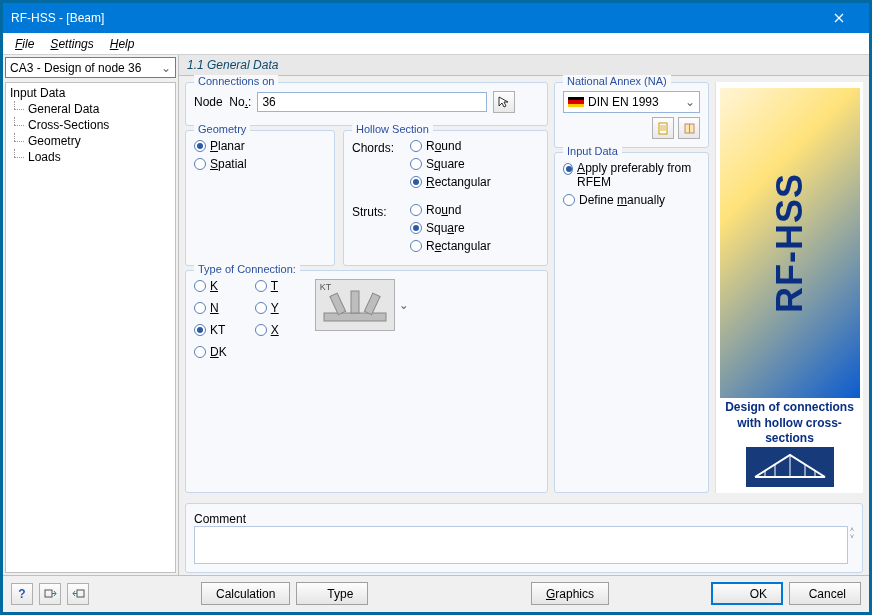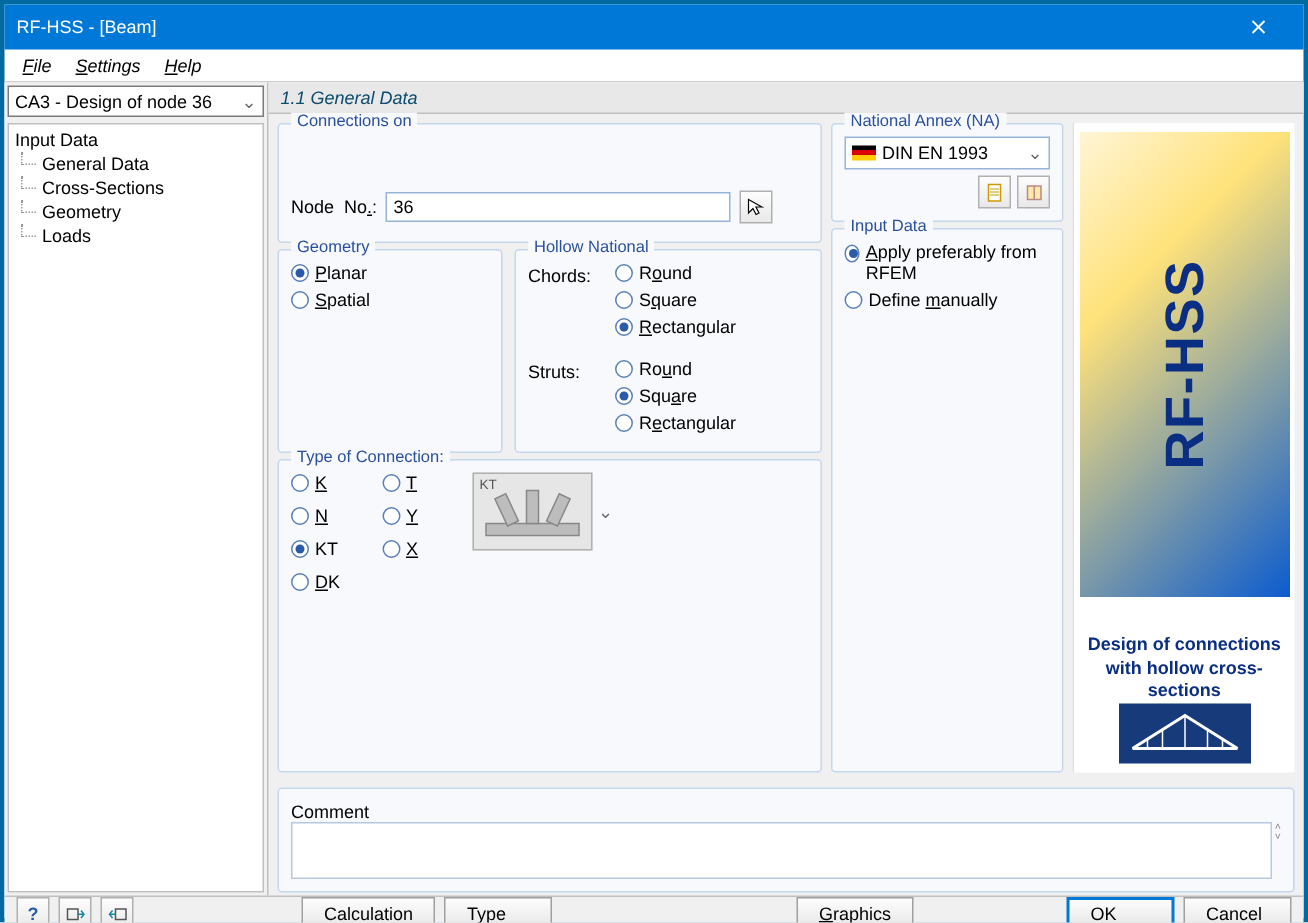--- a/index.html
+++ b/index.html
@@ -21,45 +21,45 @@
 .tree-child::before { content: ''; position: absolute; left: 6px; top: 0; bottom: 50%; border-left: 1px dotted #999; }
 .tree-child::after { content: ''; position: absolute; left: 6px; top: 50%; width: 10px; border-top: 1px dotted #999; }
 .center-col { flex: 1; display: flex; flex-direction: column; }
 .panel-title { background: #e8e8e8; padding: 3px 8px; color: #0c4a6e; border-bottom: 1px solid #c0c0c0; font-style: italic; }
 .form-area { flex: 1; padding: 6px; display: flex; gap: 6px; }
 .form-left { flex: 1; display: flex; flex-direction: column; gap: 4px; }
 .form-right { width: 155px; display: flex; flex-direction: column; gap: 4px; }
 .brand-col { width: 148px; background: #fff; border-left: 1px solid #e0e0e0; display: flex; flex-direction: column; align-items: center; padding: 6px 4px; }
 .fieldset { border: 1px solid #c4d7ed; border-radius: 3px; padding: 8px; background: #f7f9fc; position: relative; }
 .fieldset .legend { position: absolute; top: -8px; left: 8px; background: #f7f9fc; padding: 0 4px; color: #2a4f9e; font-size: 11px; }
-.row { display: flex; align-items: center; gap: 6px; margin-bottom: 4px; margin-top: 36px; }
+.row { display: flex; align-items: center; gap: 6px; margin-bottom: 4px; }
 .input-text { border: 1px solid #96b4d8; height: 20px; padding: 0 4px; background: #fff; }
 .icon-btn { width: 22px; height: 22px; border: 1px solid #b0b0b0; background: linear-gradient(#fdfdfd,#e8e8e8); display: flex; align-items: center; justify-content: center; cursor: pointer; }
 .two-col { display: flex; gap: 8px; }
 .radio-row { display: flex; align-items: center; gap: 4px; margin-bottom: 4px; cursor: pointer; }
 .radio { width: 12px; height: 12px; border: 1px solid #5a7fb8; border-radius: 50%; display: inline-block; position: relative; background: #fff; }
 .radio.checked::after { content: ''; position: absolute; top: 2px; left: 2px; width: 6px; height: 6px; background: #2a5aa8; border-radius: 50%; }
 .hollow-cols { display: flex; gap: 12px; }
 .hollow-label { width: 46px; padding-top: 2px; }
 .type-grid { display: flex; gap: 28px; }
 .type-col { display: flex; flex-direction: column; gap: 4px; }
 .type-preview { width: 80px; height: 52px; border: 1px solid #b0b0b0; background: #e6e6e6; display: flex; align-items: center; justify-content: center; position: relative; margin-left: 26px; }
 .type-preview-wrap { display: flex; align-items: center; }
 .type-preview-arrow { margin-left: 4px; color: #666; cursor: pointer; }
 .comment-area { border: 1px solid #c4d7ed; border-radius: 3px; padding: 8px; background: #f7f9fc; position: relative; margin: 4px 6px 2px 6px; }
 .comment-area textarea { width: 100%; height: 38px; border: 1px solid #b8c8e0; resize: none; padding: 2px; }
 .na-select { border: 1px solid #96b4d8; height: 22px; background: #fff; display: flex; align-items: center; padding: 0 4px; gap: 4px; }
 .flag { width: 16px; height: 10px; background: linear-gradient(to bottom, #000 0 33%, #d00 33% 66%, #fc0 66% 100%); }
 .btn-row { display: flex; gap: 4px; margin-top: 4px; justify-content: flex-end; }
 .brand-img { width: 140px; height: 310px; background: linear-gradient(135deg,#fff5d6 0%, #ffe27a 30%, #0b5bcf 100%); position: relative; display: flex; align-items: center; justify-content: center; }
 .brand-text { transform: rotate(-90deg); font-size: 36px; font-weight: bold; color: #0a2f82; letter-spacing: 1px; white-space: nowrap; }
-.brand-desc { color: #0a2f82; font-weight: bold; font-size: 11px; text-align: center; margin-top: 24px; line-height: 1.3; }
+.brand-desc { color: #0a2f82; font-weight: bold; font-size: 11px; text-align: center; margin-top: 2px; line-height: 1.3; }
 .brand-logo { margin-top: auto; width: 88px; height: 40px; background: #163a7a; position: relative; display: flex; align-items: center; justify-content: center; }
 .footer { height: 40px; border-top: 1px solid #c0c0c0; display: flex; align-items: center; padding: 0 8px; gap: 6px; background: #f0f0f0; }
-.btn { height: 23px; border: 1px solid #a0a0a0; background: linear-gradient(#fdfdfd,#e5e5e5); padding: 0 14px; cursor: pointer; display: flex; align-items: center; justify-content: flex-start; min-width: 72px; }
+.btn { height: 23px; border: 1px solid #a0a0a0; background: linear-gradient(#fdfdfd,#e5e5e5); padding: 0 14px; cursor: pointer; display: flex; align-items: center; justify-content: flex-end; min-width: 72px; }
 .btn.primary { border: 2px solid #0078d7; }
 .spacer { flex: 1; }
 u { text-decoration: underline; }
 .tc-spinner { display:flex; flex-direction:column; margin-left:2px;}
 .tc-spinner span{ font-size:7px; line-height:7px; color:#888;}
 </style>
 </head>
 <body>
 
 <div class="window">
@@ -120,21 +120,21 @@
                   <span class="radio checked"></span>
                   <span><u>P</u>lanar</span>
                 </div>
               <div class="radio-row">
                   <span class="radio"></span>
                   <span><u>S</u>patial</span>
                 </div>
             </div>
 
             <div class="fieldset" style="flex:1">
-              <div class="legend">Hollow National</div>
+              <div class="legend">Hollow Section</div>
               <div class="hollow-cols" style="margin-bottom:10px">
                 <div class="hollow-label">Chords:</div>
                 <div>
                   <div class="radio-row">
                       <span class="radio"></span>
                       <span>R<u>o</u>und</span>
                     </div>
                   <div class="radio-row">
                       <span class="radio"></span>
                       <span>S<u>q</u>uare</span>

